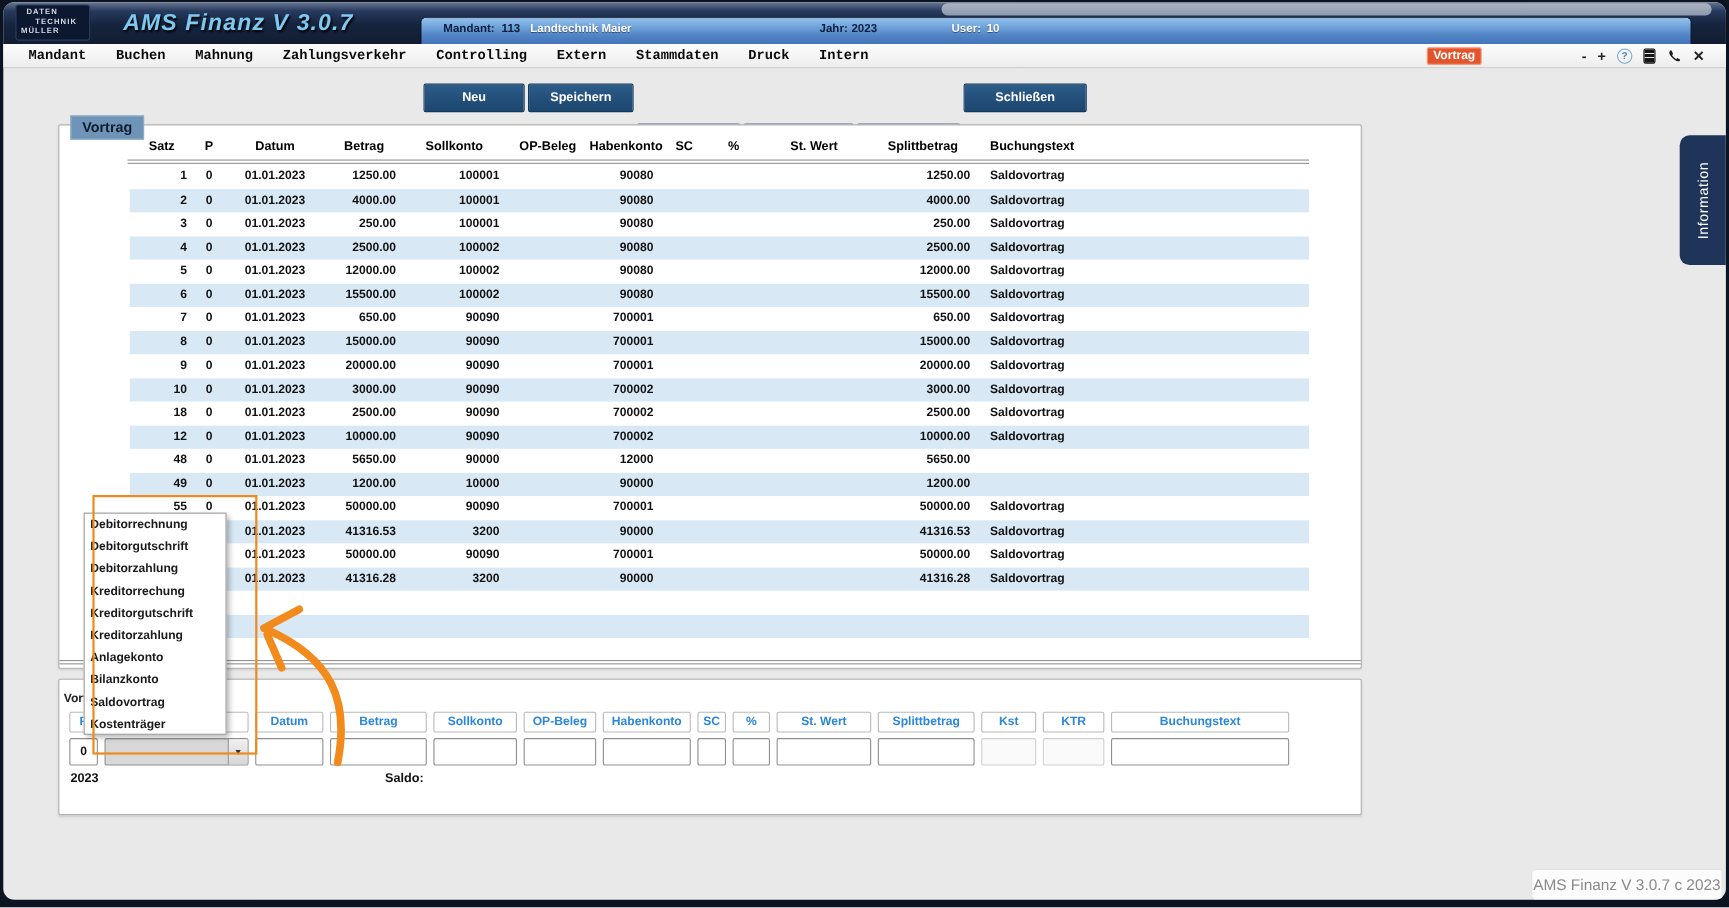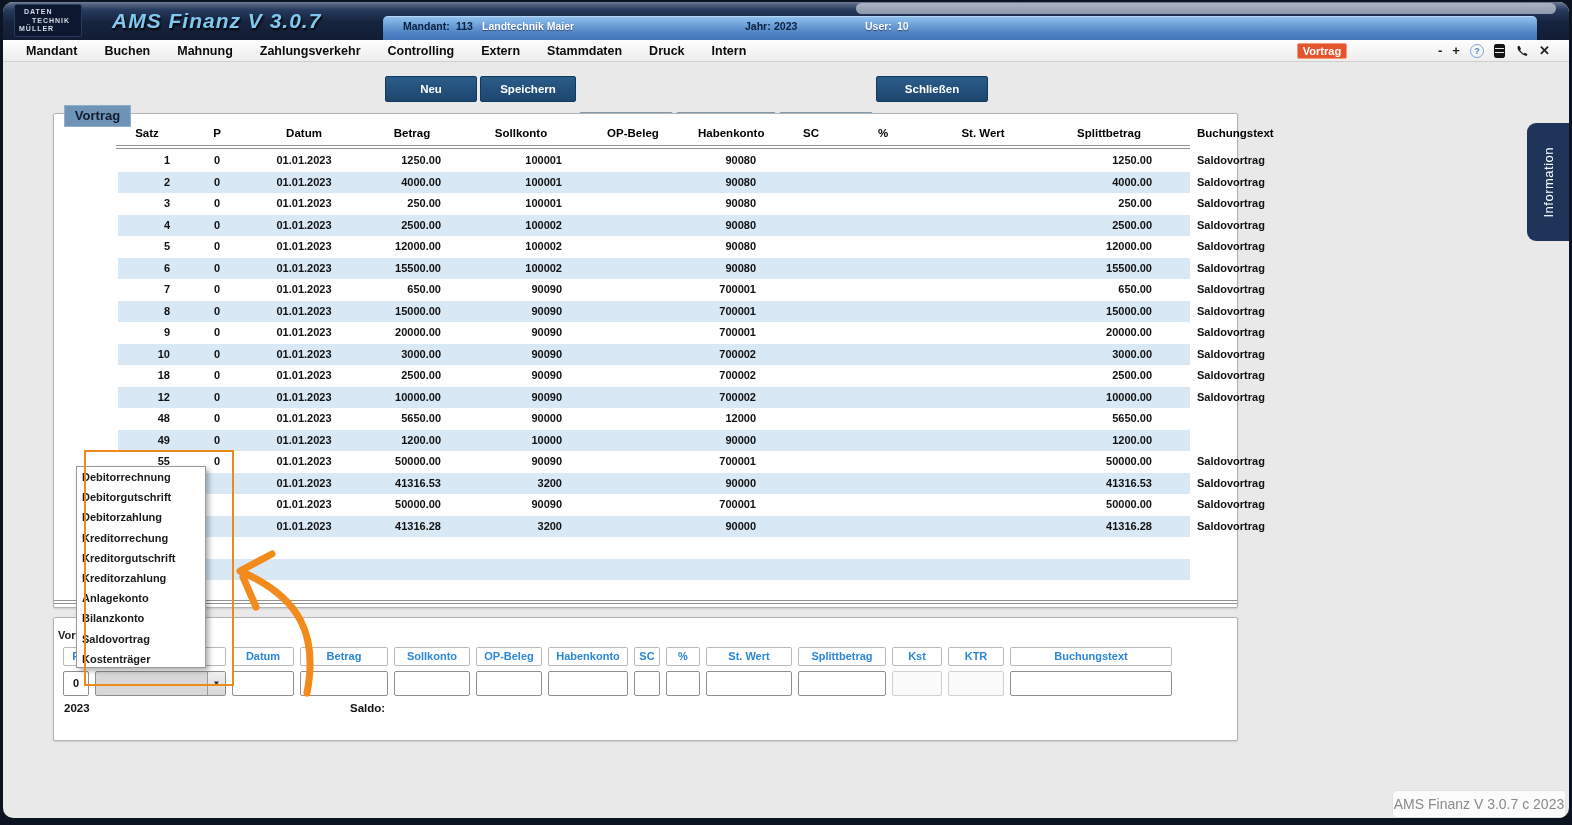--- a/index.html
+++ b/index.html
@@ -15,21 +15,21 @@
   .logo-box { position:absolute; left:14px; top:4px; width:68px; height:33px; background:#0c1730; border:1px solid #2c3c5e; border-radius:3px; padding-top:3px; }
   .logo-box div { color:#d6dbe5; font-size:7px; font-weight:bold; letter-spacing:1px; line-height:8.5px; }
   .lg1 { margin-left:9px; } .lg2 { margin-left:17px; } .lg3 { margin-left:4px; }
   .app-title { position:absolute; left:112px; top:9px; font-size:21px; font-weight:800; font-style:italic; color:#7fc8ef; letter-spacing:1px; text-shadow:1px 2px 2px #000; }
   .pill { position:absolute; left:383px; top:16px; width:1154px; height:36px; border-radius:5px;
           background:linear-gradient(180deg,#8ec0ee 0%,#4f83c4 45%,#2f5fa4 100%); border-top:1px solid #b9d5f2; box-shadow:0 1px 2px rgba(0,0,0,.5); }
   .pill span { position:absolute; top:3px; font-size:10.5px; font-weight:bold; color:#0a1f3e; white-space:nowrap; }
   .pill .lt { color:#ffffff; text-shadow:0 1px 1px rgba(0,0,30,.5); }
 
   
-  .menubar { position:absolute; left:0; top:40px; width:1572px; height:22px; background:linear-gradient(#fdfdfd,#ededed); border-bottom:1px solid #cfcfcf; }
+  .menubar { position:absolute; left:0; top:40px; width:1572px; height:22px; background:linear-gradient(#fdfdfd,#ededed); border-bottom:1px solid #cfcfcf;font-family:Liberation Mono, monospace; }
   .menu-items { position:absolute; left:26px; top:0; height:22px; display:flex; gap:27px; align-items:center; }
   .menu-item { font-size:12.5px; font-weight:bold; color:#0a0a0a; cursor:default; white-space:nowrap; }
   .badge { position:absolute; left:1297px; top:43px; width:50px; height:16px; background:#e4542c; border:1px solid #f59a78; border-radius:2px;
            color:#fff; font-size:11px; font-weight:bold; text-align:center; line-height:14px; }
   .winicons { position:absolute; left:1438px; top:41px; height:20px; display:flex; gap:10px; align-items:center; }
   .wi { font-size:13px; font-weight:bold; color:#222; line-height:20px; }
   .wi-help { width:14px; height:14px; border:1.5px solid #7aa8da; border-radius:50%; color:#4a86c8; font-size:9px; font-weight:bold; text-align:center; line-height:12px; }
   .wi-calc { width:11px; height:14px; border-radius:2px; background:linear-gradient(180deg,#151515 0 28%,#e8e8e8 28% 36%,#151515 36% 55%,#e8e8e8 55% 63%,#151515 63% 100%); border:1px solid #111; }
 
   
@@ -39,21 +39,21 @@
   .tbtn.secondary { background:linear-gradient(#a9bcca,#91a8bb); border:1px solid #8199ad; color:#f3f7fb;margin-top:36px; }
 
   
   .panel { position:absolute; background:#fff; border:1px solid #b3b3b3; border-radius:2px; box-shadow:0 1px 2px rgba(0,0,0,.12); }
   #panel1 { left:53px; top:113px; width:1185px; height:495px; }
   #panel2 { left:53px; top:617px; width:1185px; height:124px; }
   .panel-tab { position:absolute; left:64px; top:105px; width:67px; height:22px; background:#6f94b8; border:1px solid #8fafc9;
                color:#101c2d; font-size:13px; font-weight:bold; text-align:center; line-height:20px; z-index:4; }
 
   
-  .gridcols { display:grid; grid-template-columns:58px 28px 92px 70px 94px 76px 64px 44px 46px 100px 98px 1fr;gap:27px; }
+  .gridcols { display:grid; grid-template-columns:58px 28px 92px 70px 94px 76px 64px 44px 46px 100px 98px 1fr; }
   .thead { position:absolute; left:118px; top:127px; width:1072px; height:18px; font-size:11.5px; font-weight:bold; color:#000; z-index:2; }
   .thead .hc { text-align:center; } .thead .hl { text-align:left; padding-left:12px; }
   .dbl { position:absolute; height:4px; border-top:1px solid #929292; border-bottom:1px solid #929292; z-index:2; }
   #dbl-head { left:116px; top:145px; width:1074px; }
   #dbl-foot { left:54px; top:600px; width:1183px; }
   .tbody { position:absolute; left:118px; top:150px; width:1072px; z-index:1; }
   .trow { height:21.5px; line-height:21.5px; font-size:11px; font-weight:bold; color:#111; }
   .trow.stripe { background:#d9e8f5; }
   .al-r { text-align:right; padding-right:6px; } .al-c { text-align:center; } .al-l { text-align:left; padding-left:12px; }
 

